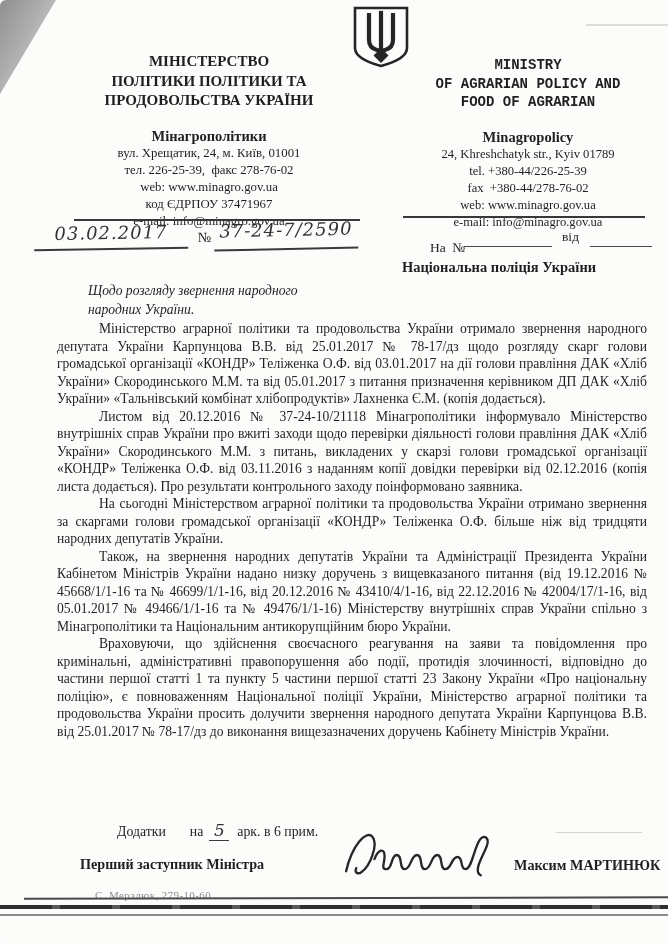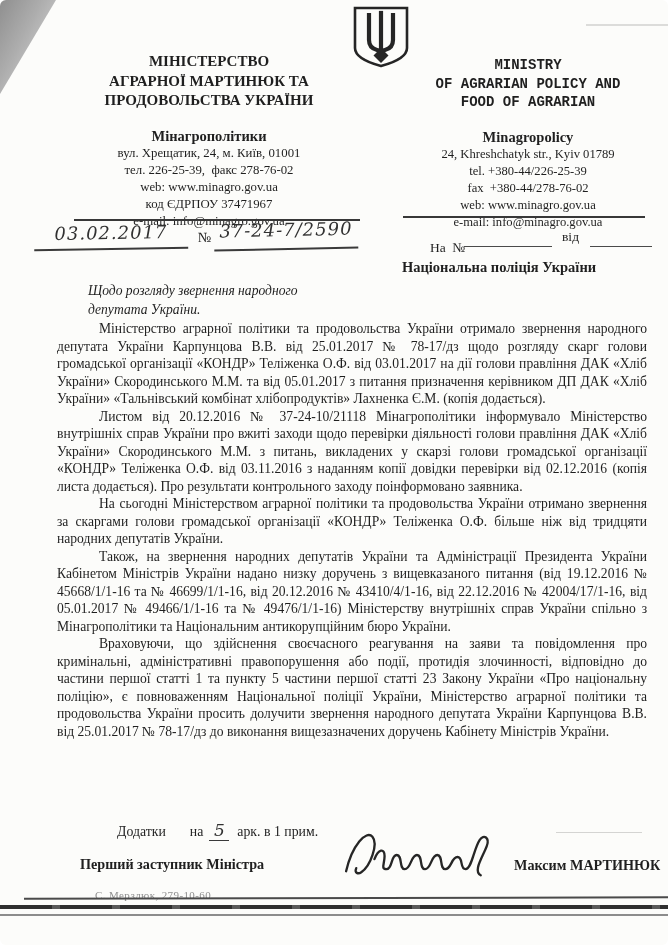--- a/index.html
+++ b/index.html
@@ -82,21 +82,21 @@
         <path d="M19 10 V35 Q19 43 27 45"></path>
         <path d="M43 10 V35 Q43 43 35 45"></path>
         <path d="M31 8 V46"></path>
       </g>
       <path d="M31 43 L23.5 50.5 L31 58 L38.5 50.5 Z" fill="#252525"></path>
     </svg>
   </div>
 
   <div class="hdr hdr-left">
     <div class="t">МІНІСТЕРСТВО</div>
-    <div class="t">АГРАРНОЇ МАРТИНЮК ТА</div>
+    <div class="t">ПОЛІТИКИ ПОЛІТИКИ ТА</div>
     <div class="t">ПРОДОВОЛЬСТВА УКРАЇНИ</div>
     <div class="short">Мінагрополітики</div>
     <div class="c">вул. Хрещатик, 24, м. Київ, 01001</div>
     <div class="c keep-sp">тел. 226-25-39,  факс 278-76-02</div>
     <div class="c">web: www.minagro.gov.ua</div>
     <div class="c">код ЄДРПОУ 37471967</div>
     <div class="c">e-mail: info@minagro.gov.ua</div>
   </div>
 
   <div class="hdr hdr-right">
@@ -118,33 +118,33 @@
   <div class="ref-nosign">№</div>
   <div class="ref-number hand">37-24-7/2590</div>
   <div class="ref-in-label keep-sp">На  №</div>
   <div class="blank blank1"></div>
   <div class="ref-from-label">від</div>
   <div class="blank blank2"></div>
 
   <div class="addressee">Національна поліція України</div>
   <div class="subject">
     <div>Щодо розгляду звернення народного</div>
-    <div>депутата України.</div>
+    <div>народних України.</div>
   </div>
 
   <div class="body">
     <p>Міністерство аграрної політики та продовольства України отримало звернення народного депутата України Карпунцова В.В. від 25.01.2017 № 78-17/дз щодо розгляду скарг голови громадської організації «КОНДР» Теліженка О.Ф. від 03.01.2017 на дії голови правління ДАК «Хліб України» Скородинського М.М. та від 05.01.2017 з питання призначення керівником ДП ДАК «Хліб України» «Тальнівський комбінат хлібопродуктів» Лахненка Є.М. (копія додається).</p>
     <p>Листом від 20.12.2016 № 37-24-10/21118 Мінагрополітики інформувало Міністерство внутрішніх справ України про вжиті заходи щодо перевірки діяльності голови правління ДАК «Хліб України» Скородинського М.М. з питань, викладених у скарзі голови громадської організації «КОНДР» Теліженка О.Ф. від 03.11.2016 з наданням копії довідки перевірки від 02.12.2016 (копія листа додається). Про результати контрольного заходу поінформовано заявника.</p>
     <p>На сьогодні Міністерством аграрної політики та продовольства України отримано звернення за скаргами голови громадської організації «КОНДР» Теліженка О.Ф. більше ніж від тридцяти народних депутатів України.</p>
     <p>Також, на звернення народних депутатів України та Адміністрації Президента України Кабінетом Міністрів України надано низку доручень з вищевказаного питання (від 19.12.2016 № 45668/1/1-16 та № 46699/1/1-16, від 20.12.2016 № 43410/4/1-16, від 22.12.2016 № 42004/17/1-16, від 05.01.2017 № 49466/1/1-16 та № 49476/1/1-16) Міністерству внутрішніх справ України спільно з Мінагрополітики та Національним антикорупційним бюро України.</p>
     <p>Враховуючи, що здійснення своєчасного реагування на заяви та повідомлення про кримінальні, адміністративні правопорушення або події, протидія злочинності, відповідно до частини першої статті 1 та пункту 5 частини першої статті 23 Закону України «Про національну поліцію», є повноваженням Національної поліції України, Міністерство аграрної політики та продовольства України просить долучити звернення народного депутата України Карпунцова В.В. від 25.01.2017 № 78-17/дз до виконання вищезазначених доручень Кабінету Міністрів України.</p>
   </div>
 
   <div class="attachments">
-    <span>Додатки</span><span class="on">на</span><span class="count hand">5</span><span class="rest">арк. в 1 прим.</span>
+    <span>Додатки</span><span class="on">на</span><span class="count hand">5</span><span class="rest">арк. в 6 прим.</span>
   </div>
 
   <div class="sig-position">Перший заступник Міністра</div>
   <div class="signature">
     <svg width="162" height="60" viewBox="0 0 160 58">
       <path d="M8 46 C14 20 28 5 34 12 C40 19 32 41 23 47 C20 49 16 48 18 43
                M36 34 C40 24 46 23 46 31 C46 39 42 44 48 44 C54 44 52 30 58 30
                C64 30 60 44 66 44 C72 44 72 30 78 30 C84 30 80 44 86 44
                C92 44 92 30 98 30 C104 30 100 44 106 44 C112 44 112 32 118 32
                C124 32 120 44 126 44 C132 44 134 24 140 15 C144 9 150 13 147 21

